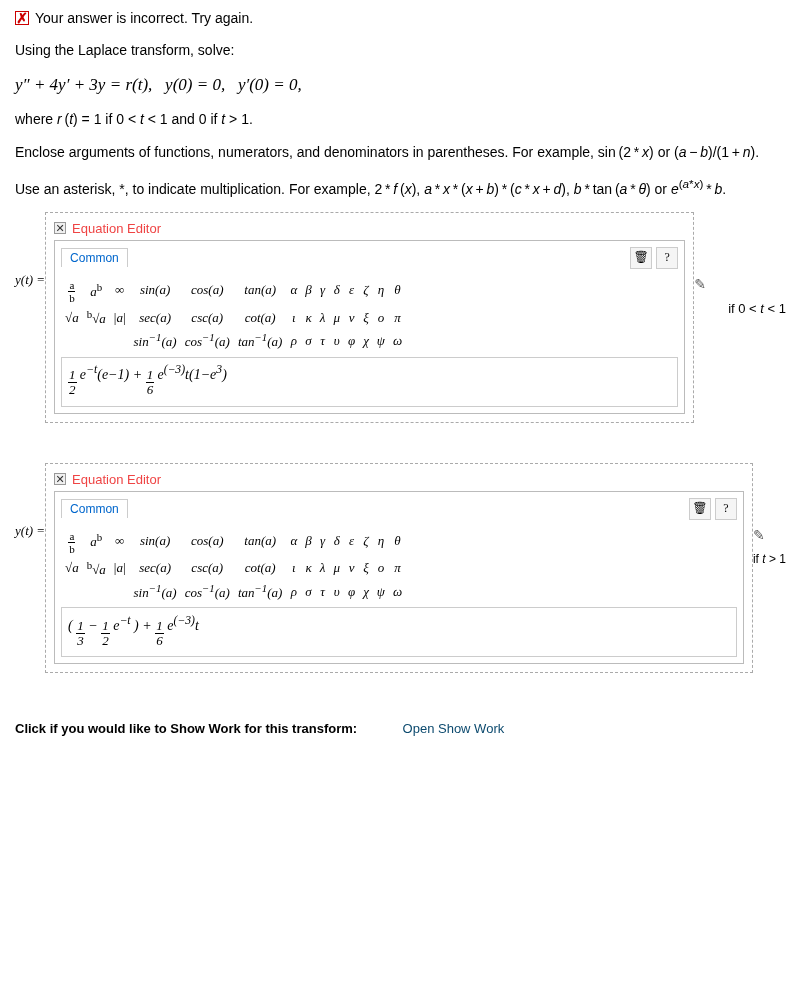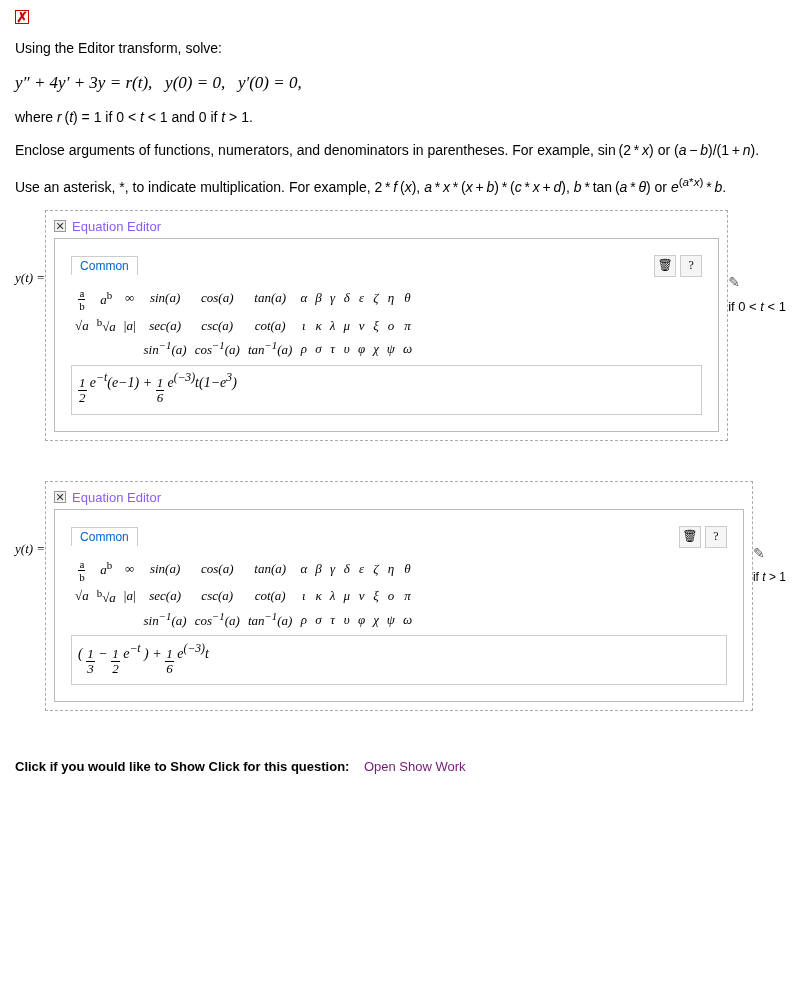--- a/index.html
+++ b/index.html
@@ -57,21 +57,21 @@
       height: 12px;
       display: flex;
       align-items: center;
       justify-content: center;
       background: #f0f0f0;
     }
     .editor-title {
       font-family: Arial, sans-serif;
       font-size: 13px;
       font-weight: normal;
-      color: #8b5cf6;
+      color: #ef4444;
       margin-left: 6px;
     }
     .toolbar-row {
       display: flex;
       align-items: center;
       margin-bottom: 6px;
       gap: 4px;
     }
     .common-tab {
       background: #fff;
@@ -139,33 +139,34 @@
       gap: 4px;
     }
 
     .show-work-bar {
       font-family: Arial, sans-serif;
       font-size: 13px;
       margin-top: 20px;
       padding-top: 8px;
     }
     .show-work-bar a {
-      color: #701a75;
+      color: #0c4a6e;
       text-decoration: none;
+      margin-left: 31px;
     }
 
     
     .dashed-box {
       border: 1px dashed #aaa;
       padding: 8px;
       margin-bottom: 20px;
     }
     .dashed-inner {
       border: 1px solid #bbb;
-      padding: 16px;
+      padding: 6px;
     }
 
     
     .btn-table {
       border-collapse: collapse;
       font-family: "Times New Roman", Times, serif;
       font-size: 13px;
     }
     .btn-table td {
       padding: 2px 4px;
@@ -183,23 +184,24 @@
       line-height: 1.1;
     }
     .frac-inline .fn { border-bottom: 1px solid #000; padding: 0 1px; }
     .frac-inline .fd { padding: 0 1px; }
   </style>
 </head>
 <body>
 
 <div class="error-line">
   <div class="error-icon">✗</div>
+  <span>Your answer is incorrect.  Try again.</span>
 </div>
 
-<p class="section-text">Using the Editor transform, solve:</p>
+<p class="section-text">Using the Laplace transform, solve:</p>
 
 <div class="math-display">
   <i>y</i>″ + 4<i>y</i>′ + 3<i>y</i> = <i>r</i>(<i>t</i>),&nbsp;&nbsp; <i>y</i>(0) = 0,&nbsp;&nbsp; <i>y</i>′(0) = 0,
 </div>
 
 <p class="section-text">
   where <i>r</i> (<i>t</i>) = 1 if 0 &lt; <i>t</i> &lt; 1 and 0 if <i>t</i> &gt; 1.
 </p>
 
 <p class="section-text">
@@ -299,21 +301,21 @@
                   <span class="fd">6</span>
                 </span>
             </span><i>e</i><sup>(−3)</sup><i>t</i>(1−<i>e</i><sup>3</sup>)
           </span>
         </div>
       </div>
     </div>
   </div>
   <div class="row-right">
     <div style="color:#555;font-size:14px;cursor:pointer;margin-top:4px;">✎</div>
-    <span style="font-family:Arial,sans-serif;font-size:13px;white-space:nowrap;margin-top:4px;">if 0 &lt; <i>t</i> &lt; 1</span>
+    <span style="font-family:Arial,sans-serif;font-size:13px;white-space:nowrap;margin-top:4px;margin-left:34px;">if 0 &lt; <i>t</i> &lt; 1</span>
   </div>
 </div>
 
 <div class="full-row">
   <div class="row-left"><i>y</i>(<i>t</i>) =</div>
   <div class="row-middle">
     <div class="dashed-box">
 
       <div class="editor-close-bar">
         <div class="editor-close-btn">✕</div>
@@ -409,16 +411,16 @@
       </div>
     </div>
   </div>
   <div class="row-right">
     <div style="color:#555;font-size:14px;cursor:pointer;margin-top:4px;">✎</div>
     <span style="font-family:Arial,sans-serif;font-size:12px;white-space:nowrap;margin-top:4px;">if <i>t</i> &gt; 1</span>
   </div>
 </div>
 
 <div class="show-work-bar">
-  <strong><span>Click if you would like to Show Click for this question:</span></strong>
+  <strong><span>Click if you would like to Show Work for this transform:</span></strong>
   &nbsp;&nbsp;
   <a href="#">Open Show Work</a>
 </div>
 
 </body></html>

